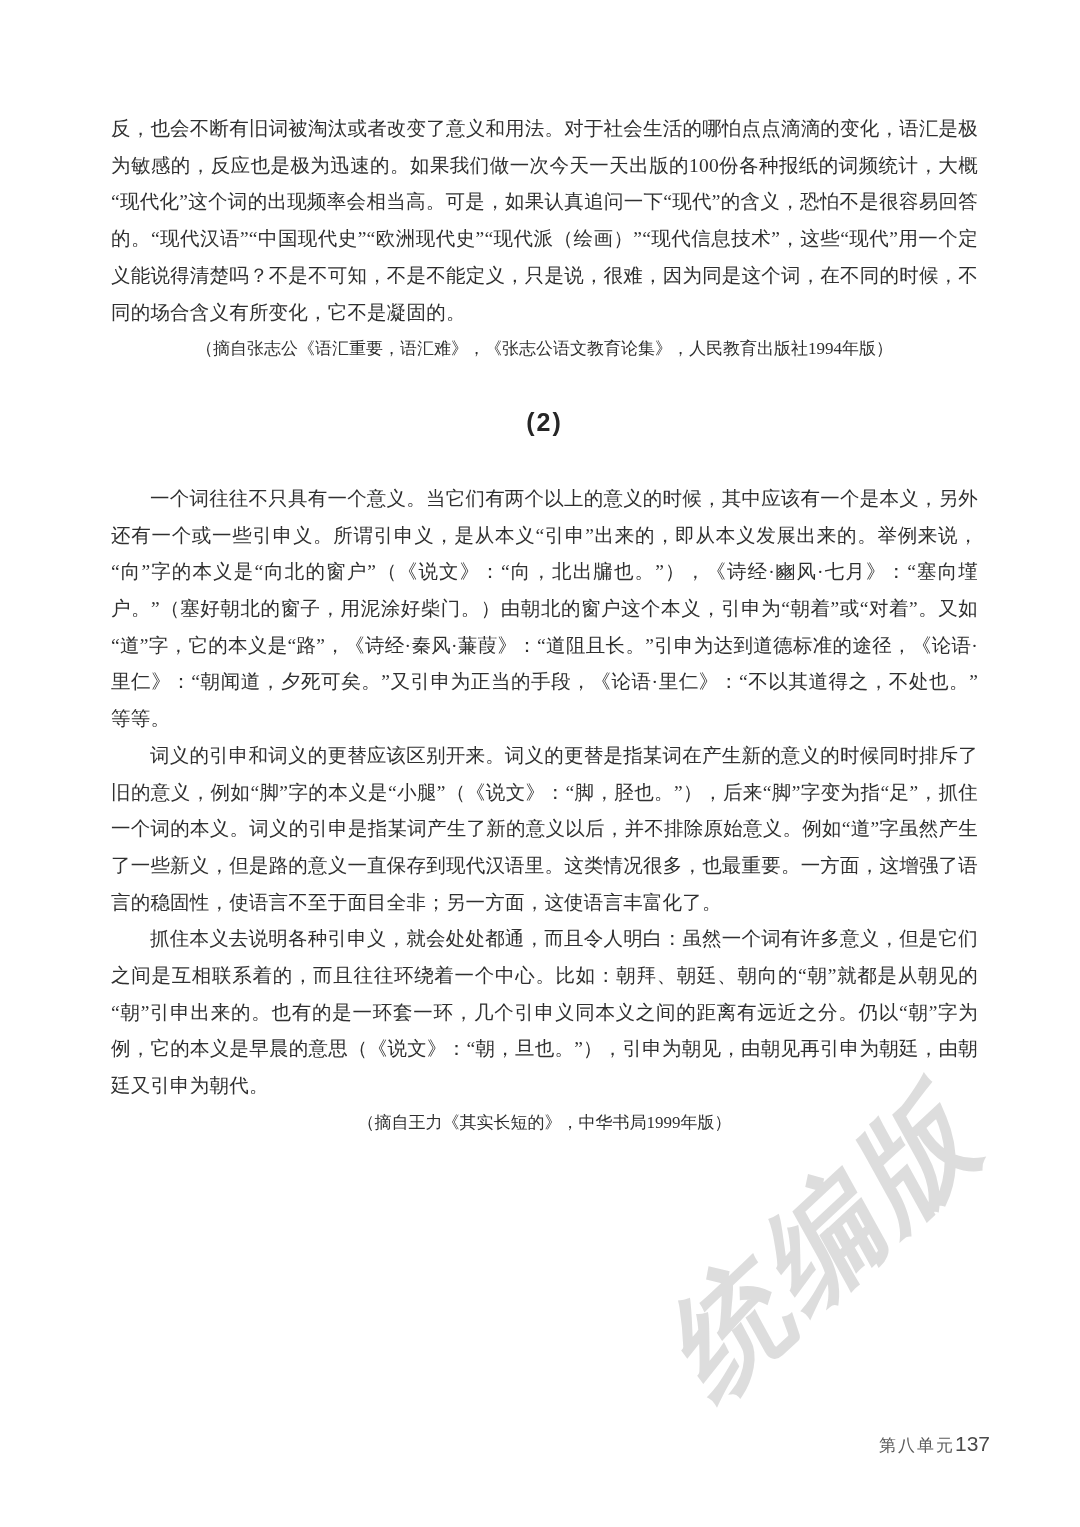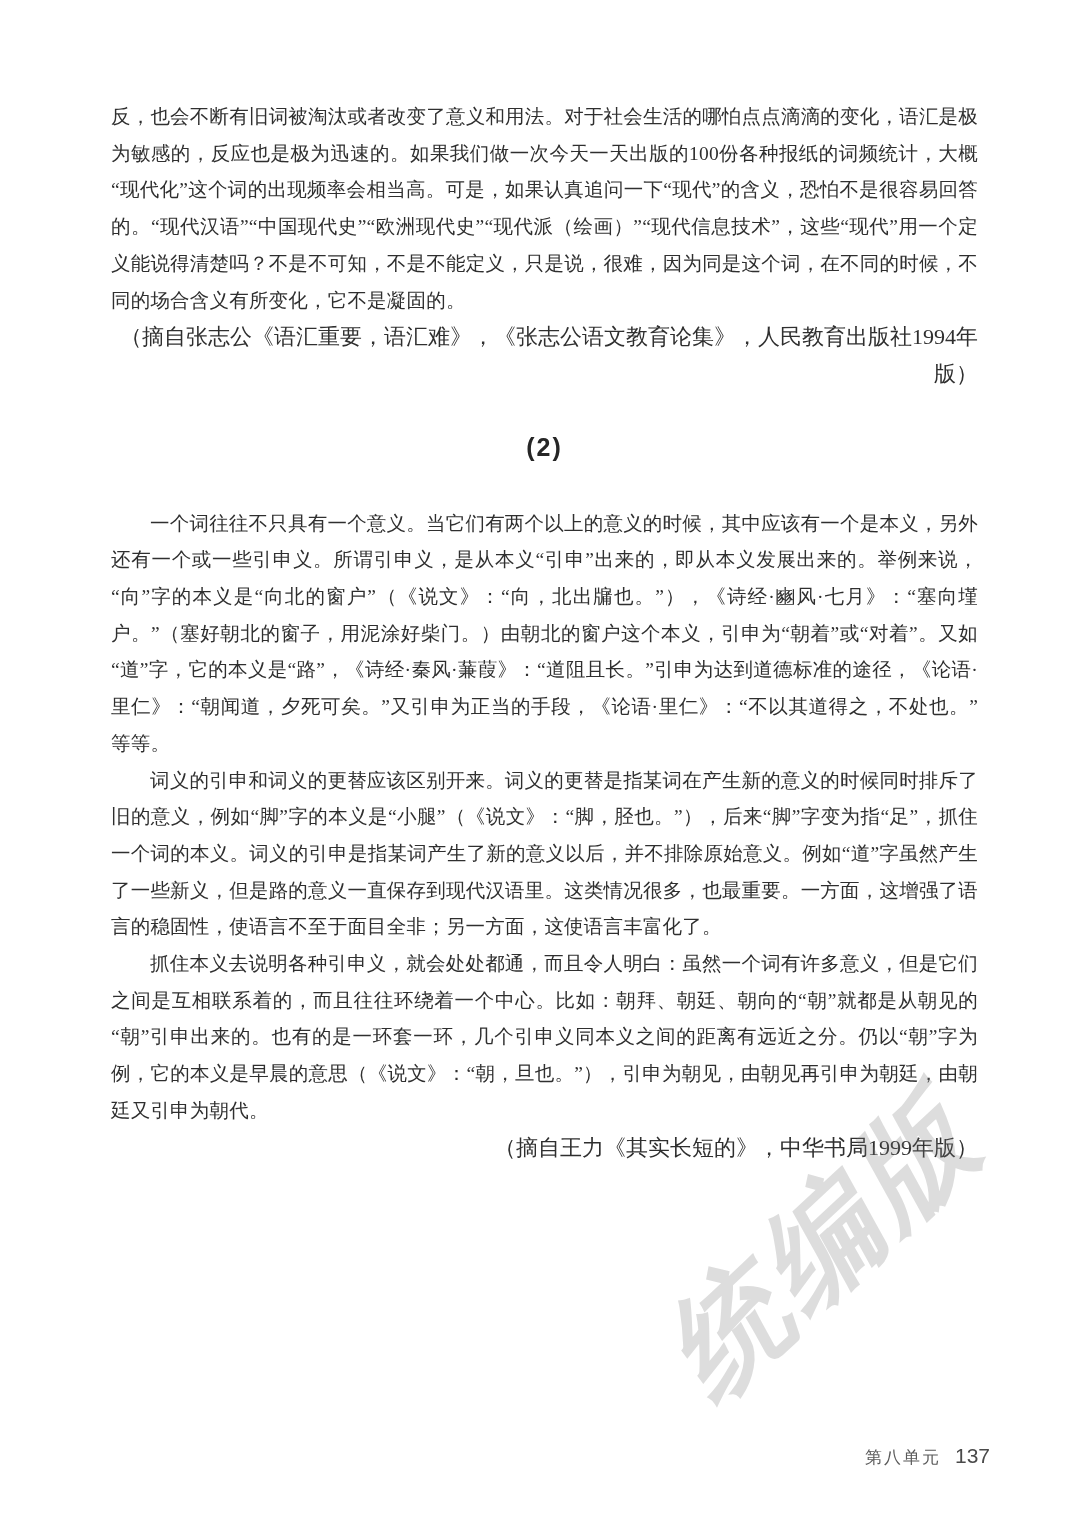--- a/index.html
+++ b/index.html
@@ -16,37 +16,37 @@
     overflow: hidden;
   }
   .page {
     position: absolute;
     inset: 0;
     background: #ffffff;
   }
   .content {
     position: absolute;
     left: 111px;
-    top: 99px;
+    top: 111px;
     width: 867px;
   }
   .body-text {
     font-size: 19.5px;
     line-height: 36.7px;
     text-align: justify;
     margin: 0;
     letter-spacing: 0.2px;
   }
   .indent {
     text-indent: 2em;
   }
   .attribution {
-    font-size: 22px;
+    font-size: 17px;
     line-height: 36.7px;
-    text-align: right;
+    text-align: center;
     margin: 0;
   }
   .section-heading {
     text-align: center;
     font-family: "Liberation Sans", "DejaVu Sans", sans-serif;
     font-weight: 700;
     font-size: 25px;
     line-height: 30px;
     letter-spacing: 2px;
     color: #262626;
@@ -69,32 +69,30 @@
     transform-origin: center center;
     pointer-events: none;
     user-select: none;
   }
   .footer {
     position: absolute;
     right: 90px;
     top: 1432px;
     display: flex;
     align-items: baseline;
-    gap: 14px;
   }
   .footer .unit-label {
     font-size: 17px;
     color: #5a5a5a;
     letter-spacing: 2px;
   }
   .footer .page-number {
     font-family: "Liberation Sans", "DejaVu Sans", sans-serif;
     font-size: 21px;
     color: #4a4a4a;
-    margin-top: 12px;
   }
 </style>
 </head>
 <body>
 
 <div class="page">
 
   <div class="content">
 
     <p class="body-text">反，也会不断有旧词被淘汰或者改变了意义和用法。对于社会生活的哪怕点点滴滴的变化，语汇是极为敏感的，反应也是极为迅速的。如果我们做一次今天一天出版的100份各种报纸的词频统计，大概“现代化”这个词的出现频率会相当高。可是，如果认真追问一下“现代”的含义，恐怕不是很容易回答的。“现代汉语”“中国现代史”“欧洲现代史”“现代派（绘画）”“现代信息技术”，这些“现代”用一个定义能说得清楚吗？不是不可知，不是不能定义，只是说，很难，因为同是这个词，在不同的时候，不同的场合含义有所变化，它不是凝固的。</p>

